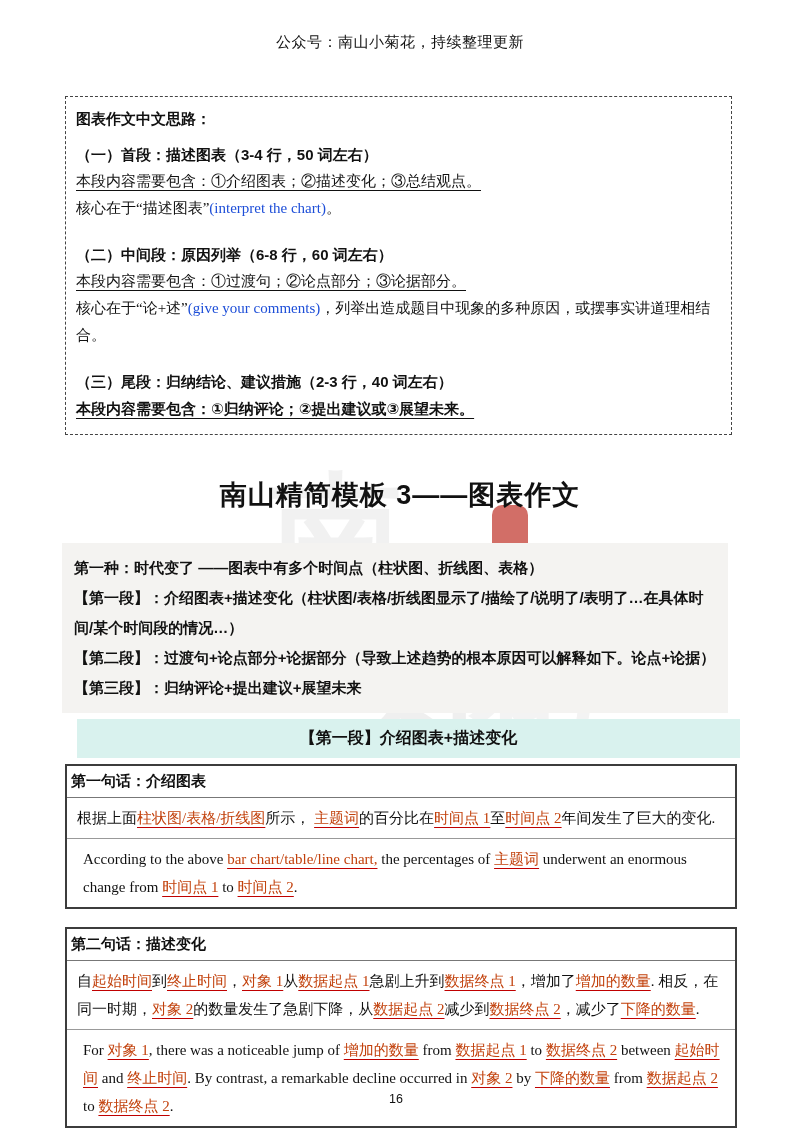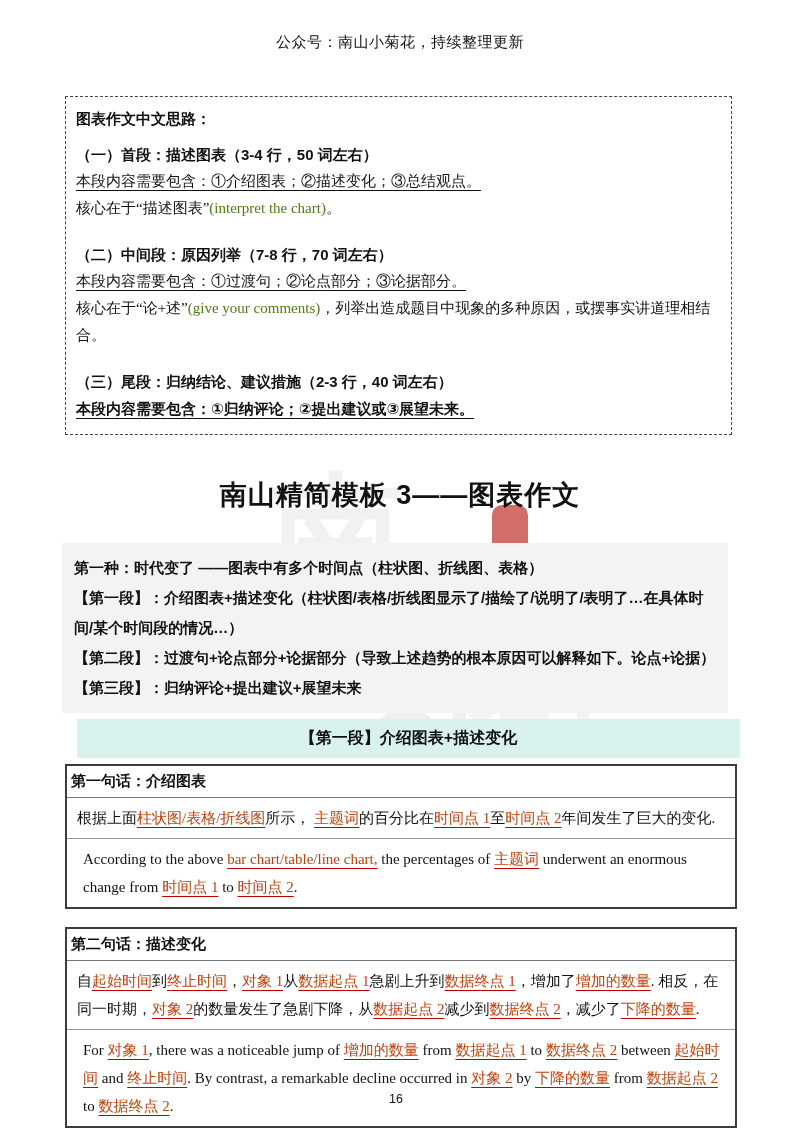--- a/index.html
+++ b/index.html
@@ -34,21 +34,21 @@
     border:1.5px dashed #444;
     padding:8px 12px 12px 10px;
     font-size:15px;
   }
   .outline-box .line{line-height:27px;}
   
   .line-bold{font-weight:bold;font-family:"Liberation Sans","DejaVu Sans",sans-serif;}
   .line-underline{text-decoration:underline;text-underline-offset:4px;}
   .line-gap{margin-top:19px;}
   .line-gap-sm{margin-top:9px;}
-  .seg-red{color:#4d7c0f;}
+  .seg-red{color:#1d4ed8;}
   .seg-ru{color:#c2410c;text-decoration:underline;text-decoration-color:#c00000;text-underline-offset:4px;}
   
   .main-title{
     margin:42px 0 0 0;text-align:center;
     font-family:"Liberation Sans","DejaVu Sans",sans-serif;
     font-size:27px;font-weight:bold;letter-spacing:1px;
   }
   
   .intro-block{
     margin:30px 72px 0 62px;
@@ -96,21 +96,21 @@
   </div>
 
   <div class="content">
     <div class="doc-header">公众号：南山小菊花，持续整理更新</div>
 
     <div class="outline-box">
         <div class="line line-bold"><span>图表作文中文思路：</span></div>
         <div class="line line-bold line-gap-sm"><span>（一）首段：描述图表（3-4 行，50 词左右）</span></div>
         <div class="line line-underline"><span>本段内容需要包含：①介绍图表；②描述变化；③总结观点。</span></div>
         <div class="line"><span>核心在于“描述图表”</span><span class="seg-red">(interpret the chart)</span><span>。</span></div>
-        <div class="line line-bold line-gap"><span>（二）中间段：原因列举（7-8 行，70 词左右）</span></div>
+        <div class="line line-bold line-gap"><span>（二）中间段：原因列举（6-8 行，60 词左右）</span></div>
         <div class="line line-underline"><span>本段内容需要包含：①过渡句；②论点部分；③论据部分。</span></div>
         <div class="line"><span>核心在于“论+述”</span><span class="seg-red">(give your comments)</span><span>，列举出造成题目中现象的多种原因，或摆事实讲道理相结合。</span></div>
         <div class="line line-bold line-gap"><span>（三）尾段：归纳结论、建议措施（2-3 行，40 词左右）</span></div>
         <div class="line line-bold line-underline"><span>本段内容需要包含：①归纳评论；②提出建议或③展望未来。</span></div>
       </div>
 
     <div class="main-title">南山精简模板 3——图表作文</div>
 
     <div class="intro-block">
         <div class="line"><span>第一种：时代变了 ——图表中有多个时间点（柱状图、折线图、表格）</span></div>

